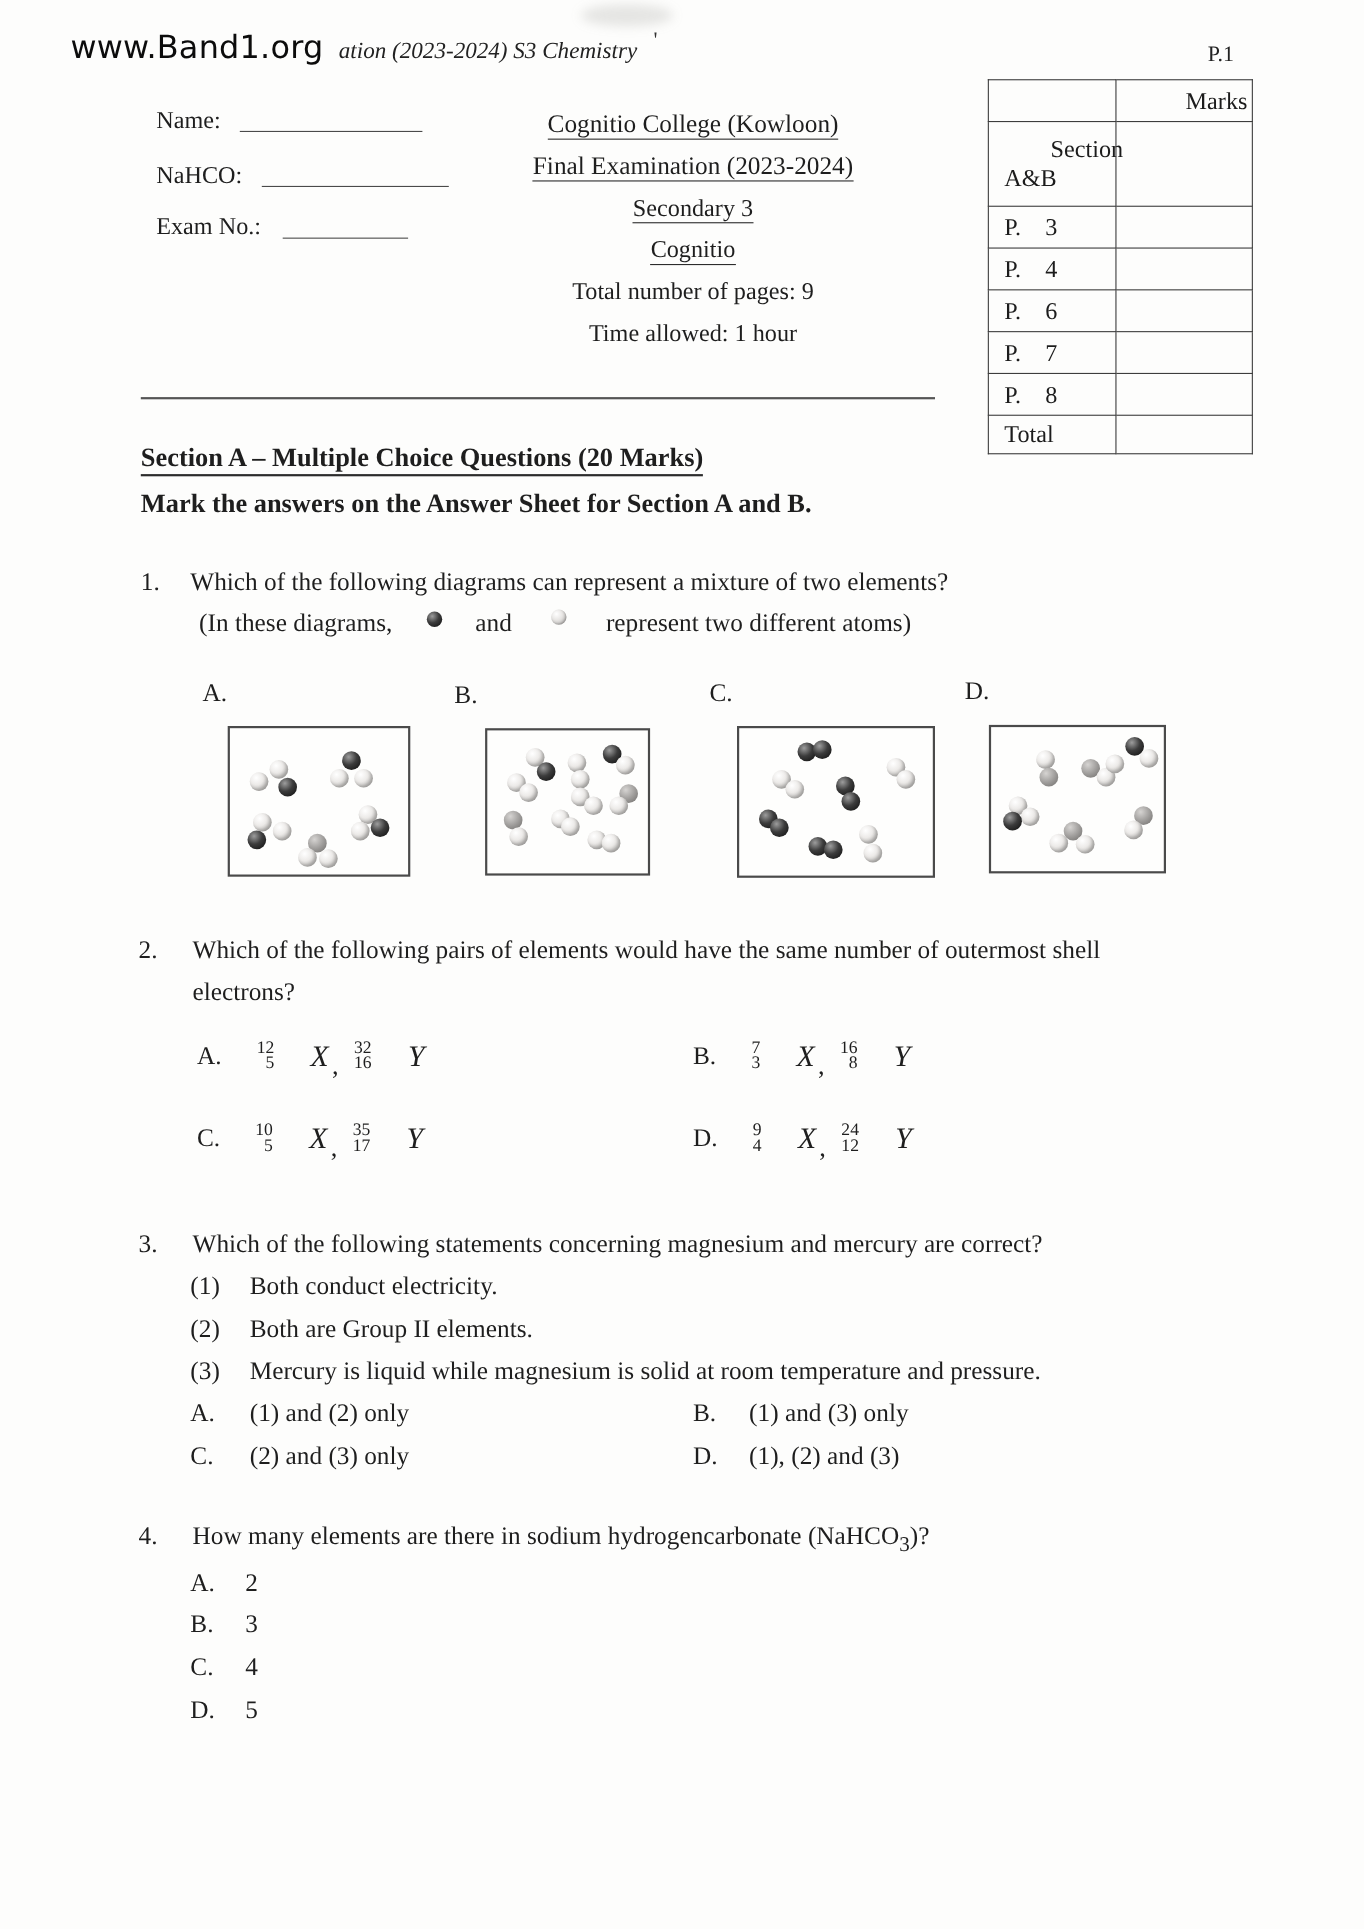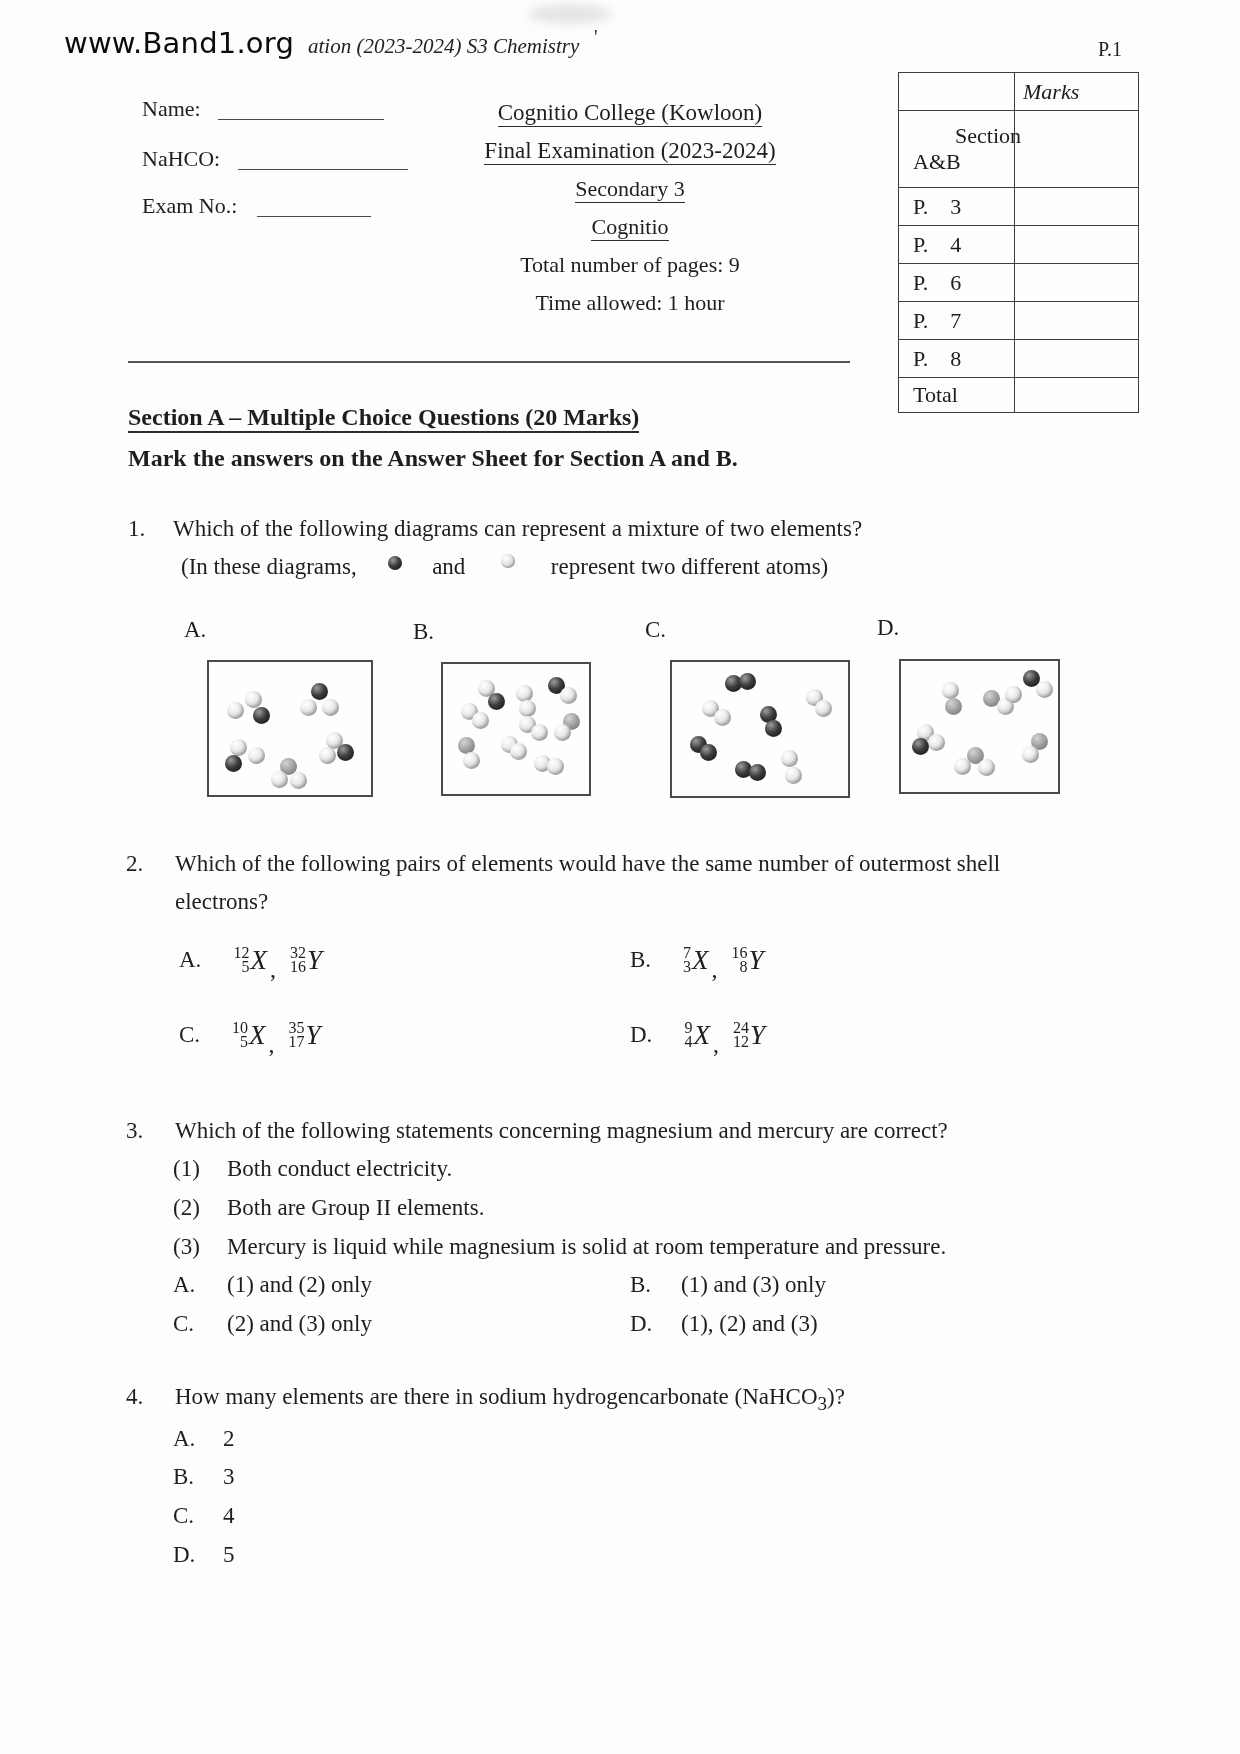--- a/index.html
+++ b/index.html
@@ -16,21 +16,21 @@
   .watermark{font-family:"DejaVu Sans","Liberation Sans",sans-serif;font-size:29px;color:#0c0c0c;letter-spacing:.2px;}
   .doc-frag{font-style:italic;font-size:21px;color:#222;}
   .stray{font-size:20px;color:#333;}
   .pagenum{font-size:20px;color:#222;}
   
   table.marks{border-collapse:collapse;width:241px;table-layout:fixed;}
   table.marks td{border:1.6px solid #3d3d3d;font-size:22px;color:#1c1c1c;
                  padding:2px 4px 2px 14px;vertical-align:middle;}
   table.marks td.c2{width:111px;padding-left:8px;}
   table.marks tr.hdr td{height:33px;}
-  table.marks tr.hdr td.c2{text-align:left;font-style:italic;}
+  table.marks tr.hdr td.c2{text-align:right;}
   table.marks tr.tall td{height:72px;}
   table.marks tr.r td{height:33px;}
   table.marks tr.total td{height:30px;margin-left:48px;}
   .cell-pre{white-space:pre-line;line-height:24px;margin-left:42px;}
   .rownum{margin-left:22px;}
   
   .field{font-size:22px;white-space:nowrap;}
   .wline{display:inline-block;border-bottom:1.7px solid #4a4a4a;height:14px;transform:translateY(4px);}
   
   .titleblock{left:420px;top:94px;width:420px;text-align:center;}
@@ -52,21 +52,21 @@
   .atom.light{background:radial-gradient(circle at 35% 30%,#ffffff 0%,#eceae8 40%,#b3b1ae 100%);
               box-shadow:inset -2px -2px 3px rgba(0,0,0,.22);}
   .atom.dark{background:radial-gradient(circle at 35% 30%,#9d9d9d 0%,#3c3c3c 45%,#0b0b0b 100%);}
   .atom.gray{background:radial-gradient(circle at 35% 30%,#d6d4d2 0%,#9b9997 55%,#6d6b69 100%);}
   .legend-atom{display:inline-block;position:relative;width:14px;height:14px;border-radius:50%;vertical-align:-2px;}
   .legend-atom.dark{background:radial-gradient(circle at 35% 30%,#9d9d9d 0%,#3c3c3c 45%,#0b0b0b 100%);}
   .legend-atom.light{background:radial-gradient(circle at 35% 30%,#fff 0%,#e8e6e4 40%,#aeacaa 100%);
                      box-shadow:inset -1px -1px 2px rgba(0,0,0,.25);}
   .mol-box{position:absolute;border:2px solid #4a4a4a;background:#fefefd;}
   
-  .nuclide{display:inline-flex;align-items:center;}
+  .nuclide{display:inline-flex;align-items:center;gap:32px;}
   .nstack{display:inline-flex;flex-direction:column;align-items:flex-end;
           font-size:16px;line-height:14px;transform:translateY(0px);margin-right:1px;}
   .nsym{font-style:italic;font-size:27px;line-height:27px;}
   .ncomma{font-size:24px;position:relative;top:9px;margin:0 14px 0 3px;}
   .nuc-row{display:inline-flex;align-items:center;}
 </style>
 </head>
 <body>
 
 <div class="page">

